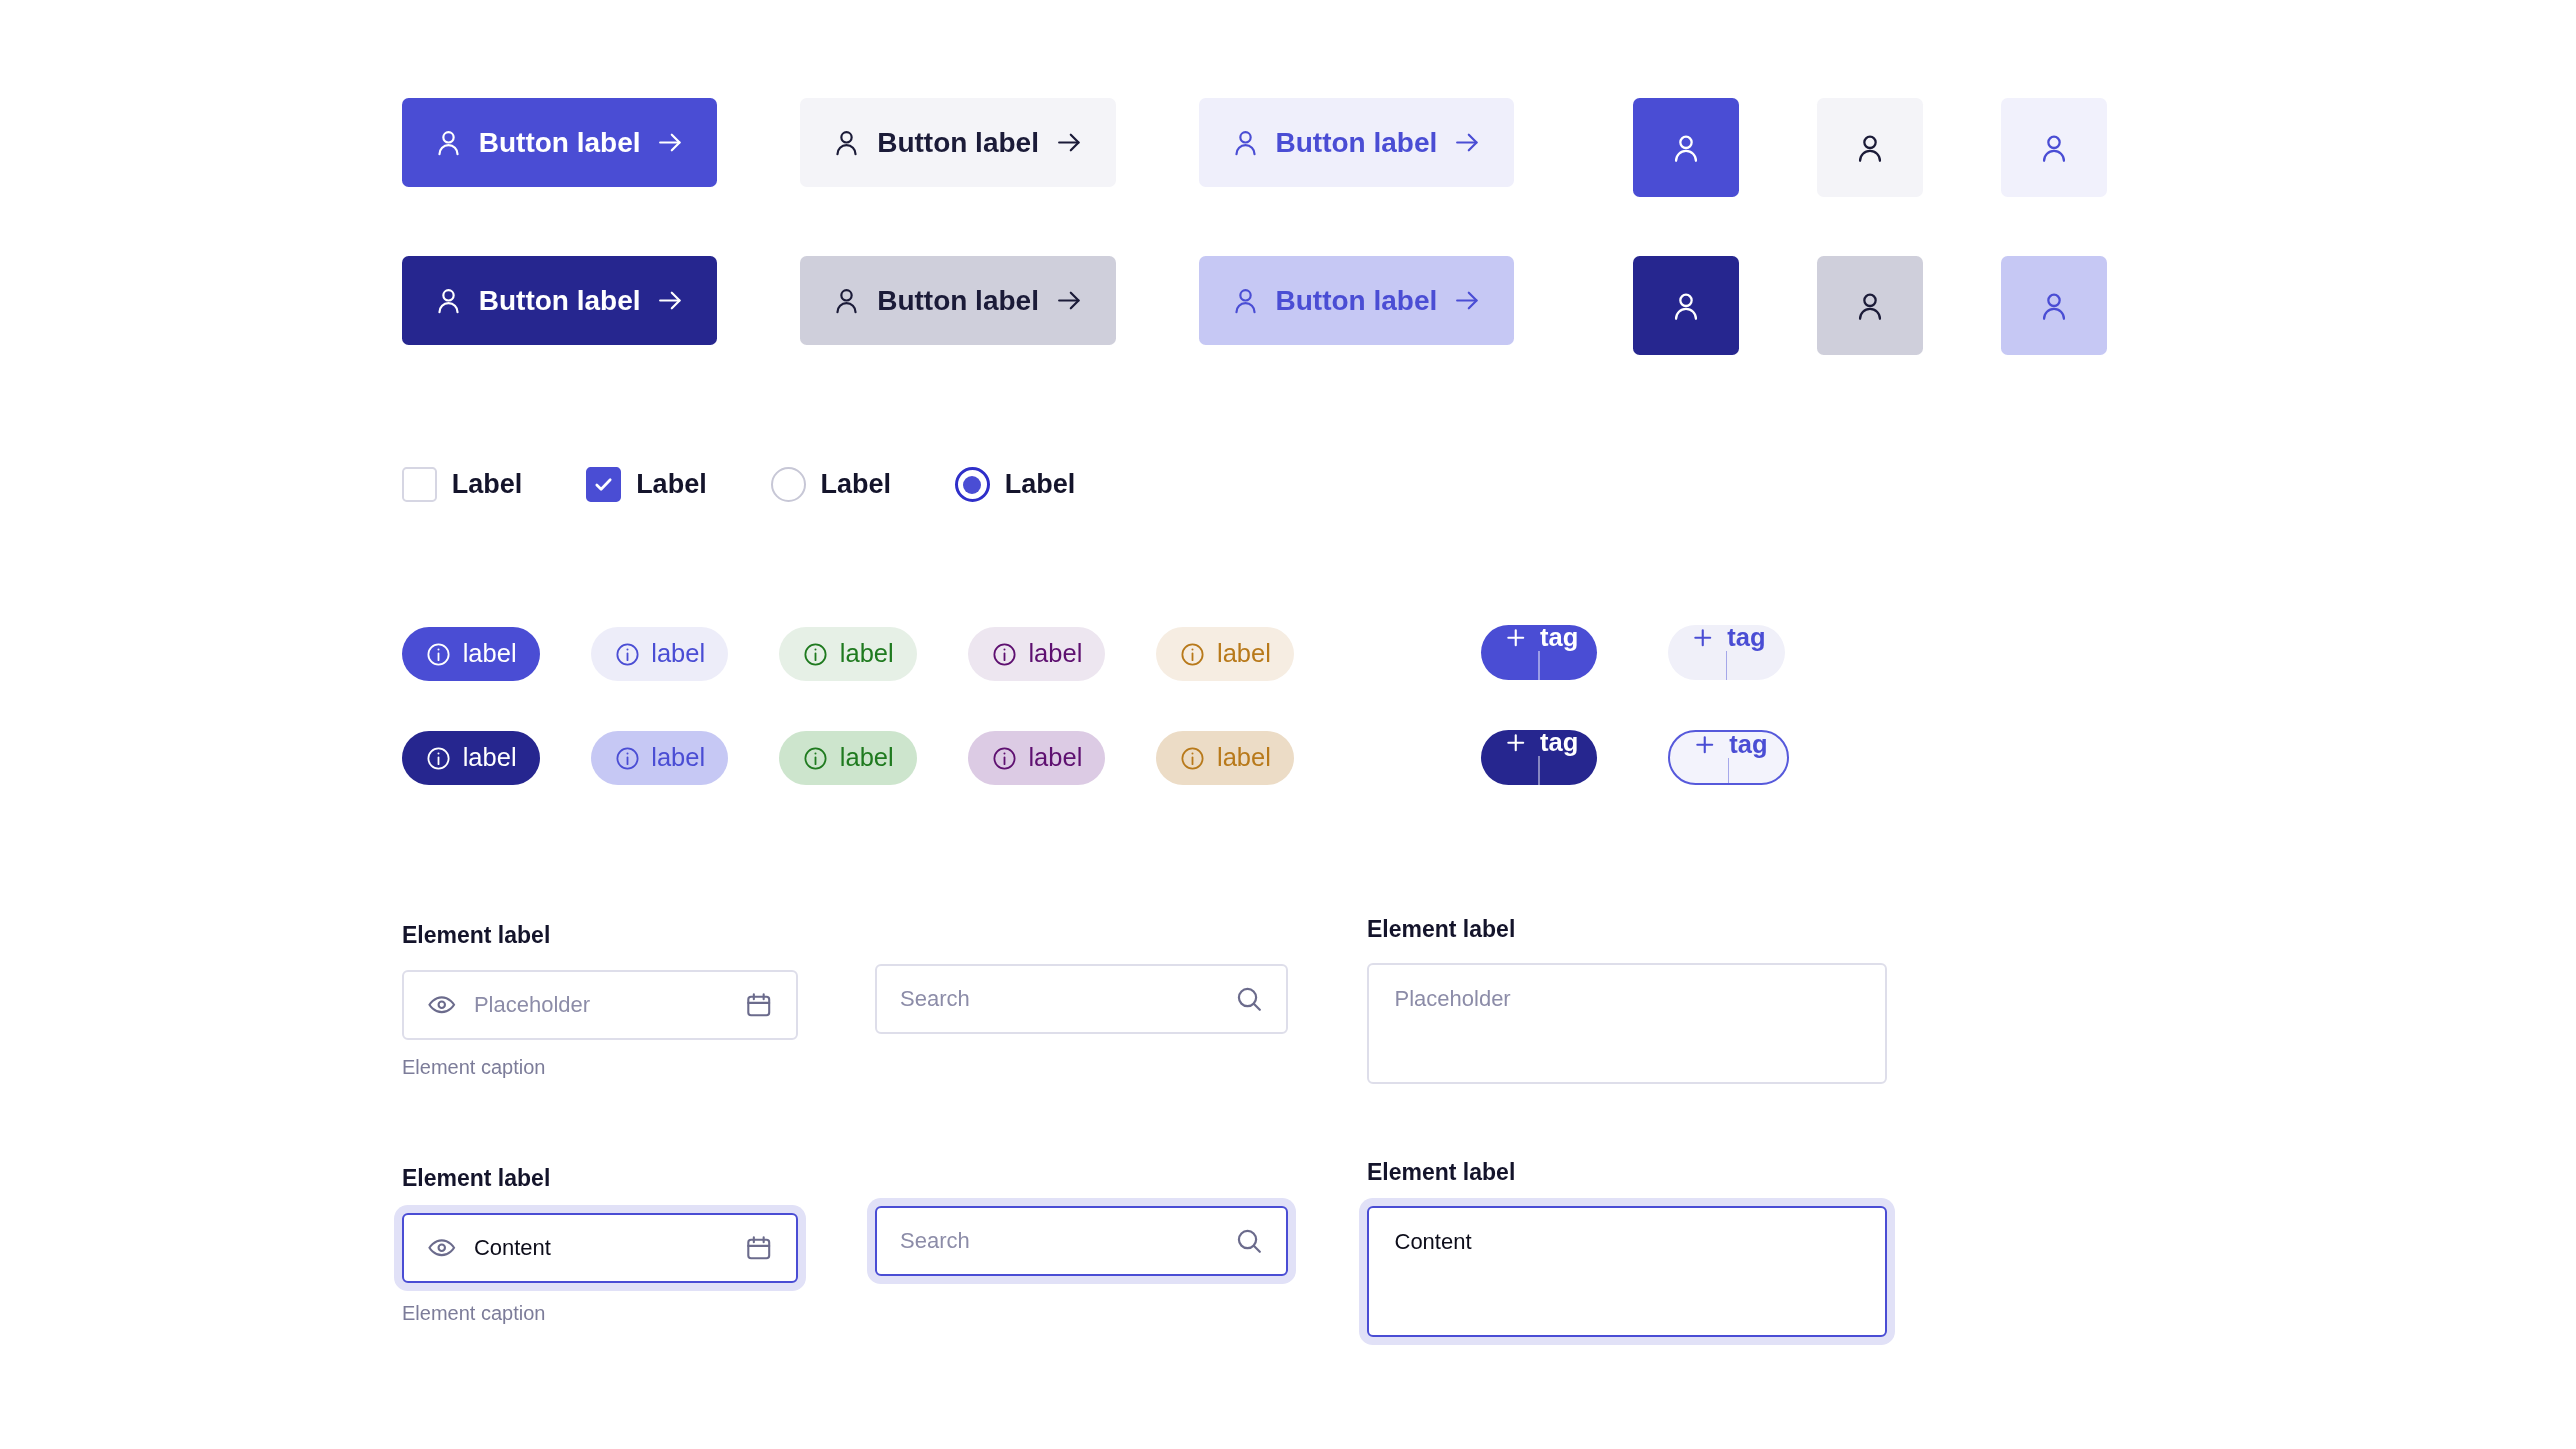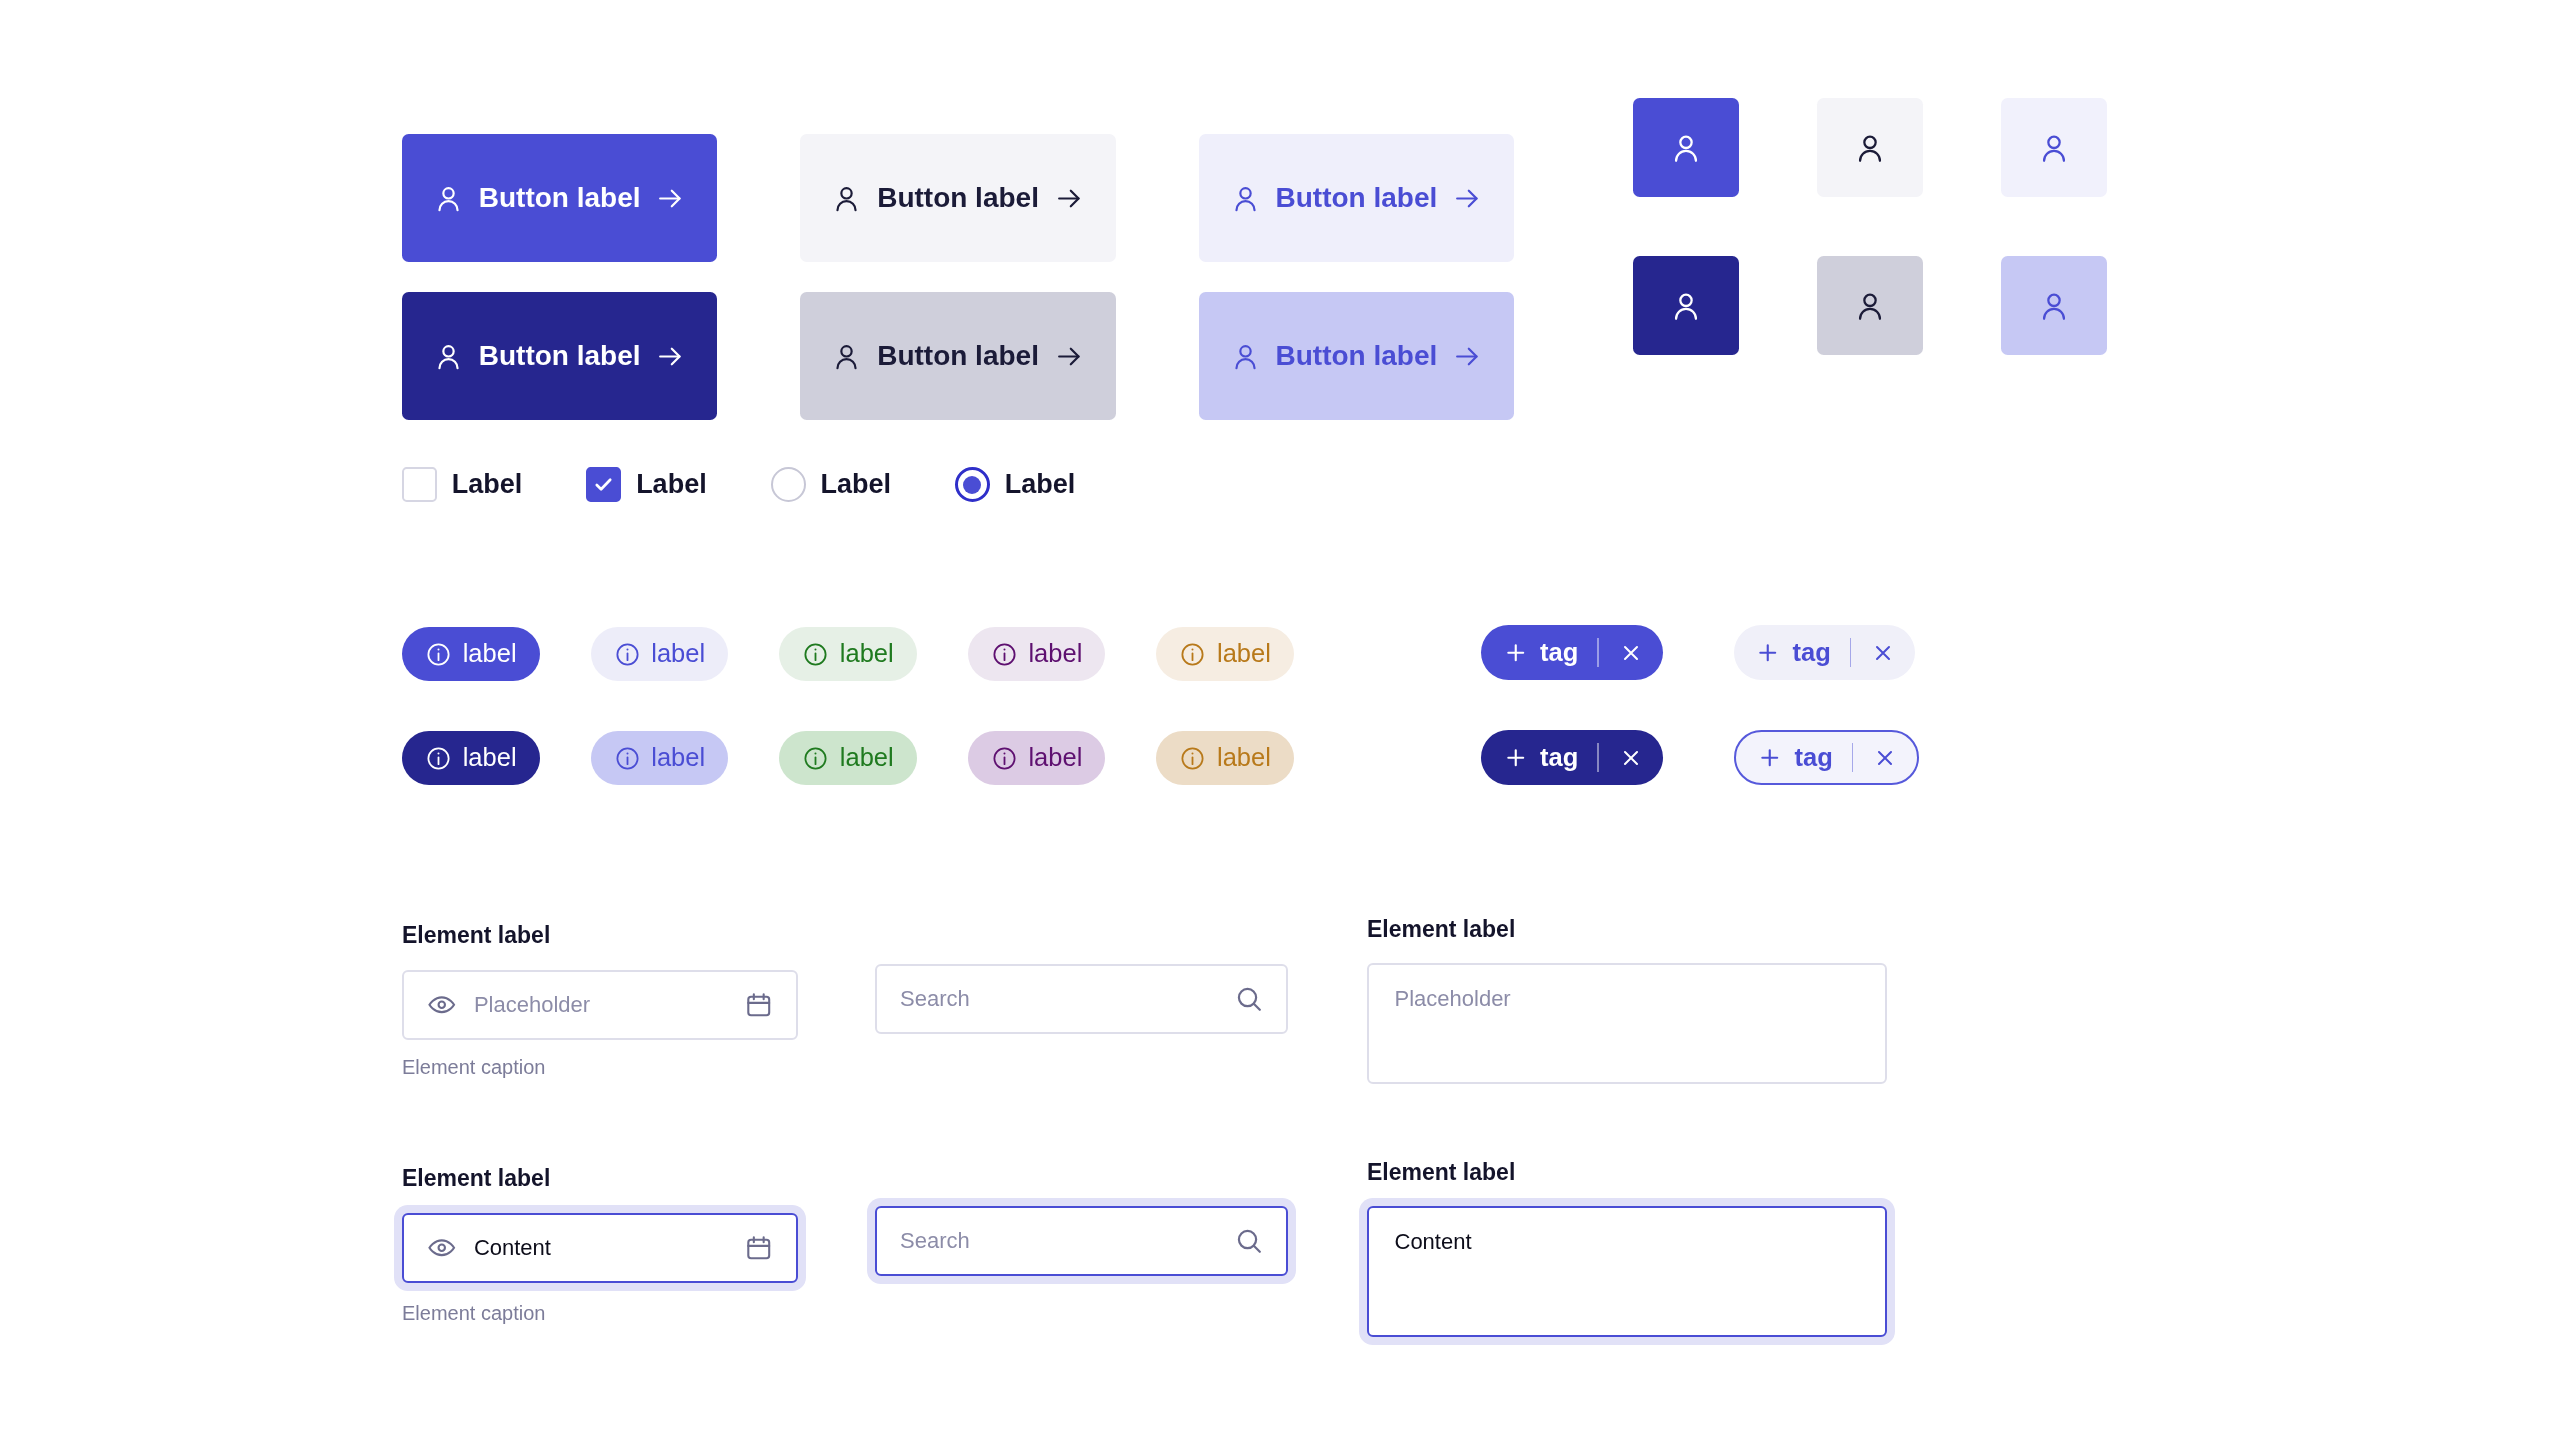--- a/index.html
+++ b/index.html
@@ -10,28 +10,27 @@
     font-family: "Liberation Sans", sans-serif;
     overflow: hidden;
   }
   .canvas { position: relative; width: 2576px; height: 1449px; }
 
   
   .btn-row { position: absolute; display: flex; align-items: flex-start; }
   .btn {
     display: flex; align-items: center; justify-content: center;
     gap: 14.8px;
-    height: 128px;
+    height: 89px;
     padding: 0 31px;
     border: none; border-radius: 6.7px;
     font-size: 28px; font-weight: 700;
     font-family: "Liberation Sans", sans-serif;
     white-space: nowrap;
     cursor: pointer;
-    margin-top: 36px;
   }
   .btn .lbl { line-height: 1; }
   .btn-primary        { background: #4A4DD4; color: #ffffff; }
   .btn-primary-press  { background: #26268F; color: #ffffff; }
   .btn-secondary      { background: #F4F4F8; color: #1B1B38; }
   .btn-secondary-press{ background: #CFCFDB; color: #1B1B38; }
   .btn-tertiary       { background: #EFEFFB; color: #4A4DD4; }
   .btn-tertiary-press { background: #C6C8F4; color: #4A4DD4; }
 
   .btn-icon {
@@ -86,21 +85,21 @@
   .bg-purple-soft   { background: #EDE6F0; color: #5E1070; }
   .bg-purple-soft2  { background: #DCCBE4; color: #5E1070; }
   .bg-amber-soft    { background: #F6EDE2; color: #B8791A; }
   .bg-amber-soft2   { background: #ECDCC6; color: #B8791A; }
 
   
   .tag {
     display: flex; align-items: center;
     height: 55px; border-radius: 670px;
     font-size: 25.5px; font-weight: 700; line-height: 1;
-    white-space: nowrap; cursor: pointer; overflow: hidden;
+    white-space: nowrap; cursor: pointer; overflow: hidden; flex-direction: column;
   }
   .tag-main { display: flex; align-items: center; gap: 12px; padding: 0 19px 0 21.5px; }
   .tag-div  { width: 1.3px; height: 29.5px; opacity: .45; background: currentColor; flex: 0 0 auto; }
   .tag-close{ display: flex; align-items: center; justify-content: center; padding: 0 20px; }
   .tag-indigo-solid { background: #4A4DD4; color: #ffffff; }
   .tag-indigo-dark  { background: #26268F; color: #ffffff; }
   .tag-indigo-soft  { background: #F0F0F9; color: #4A4DD4; }
   .tag-outline      { background: #F3F3FC; color: #4A4DD4; border: 2px solid #5659DB; }
 
   

